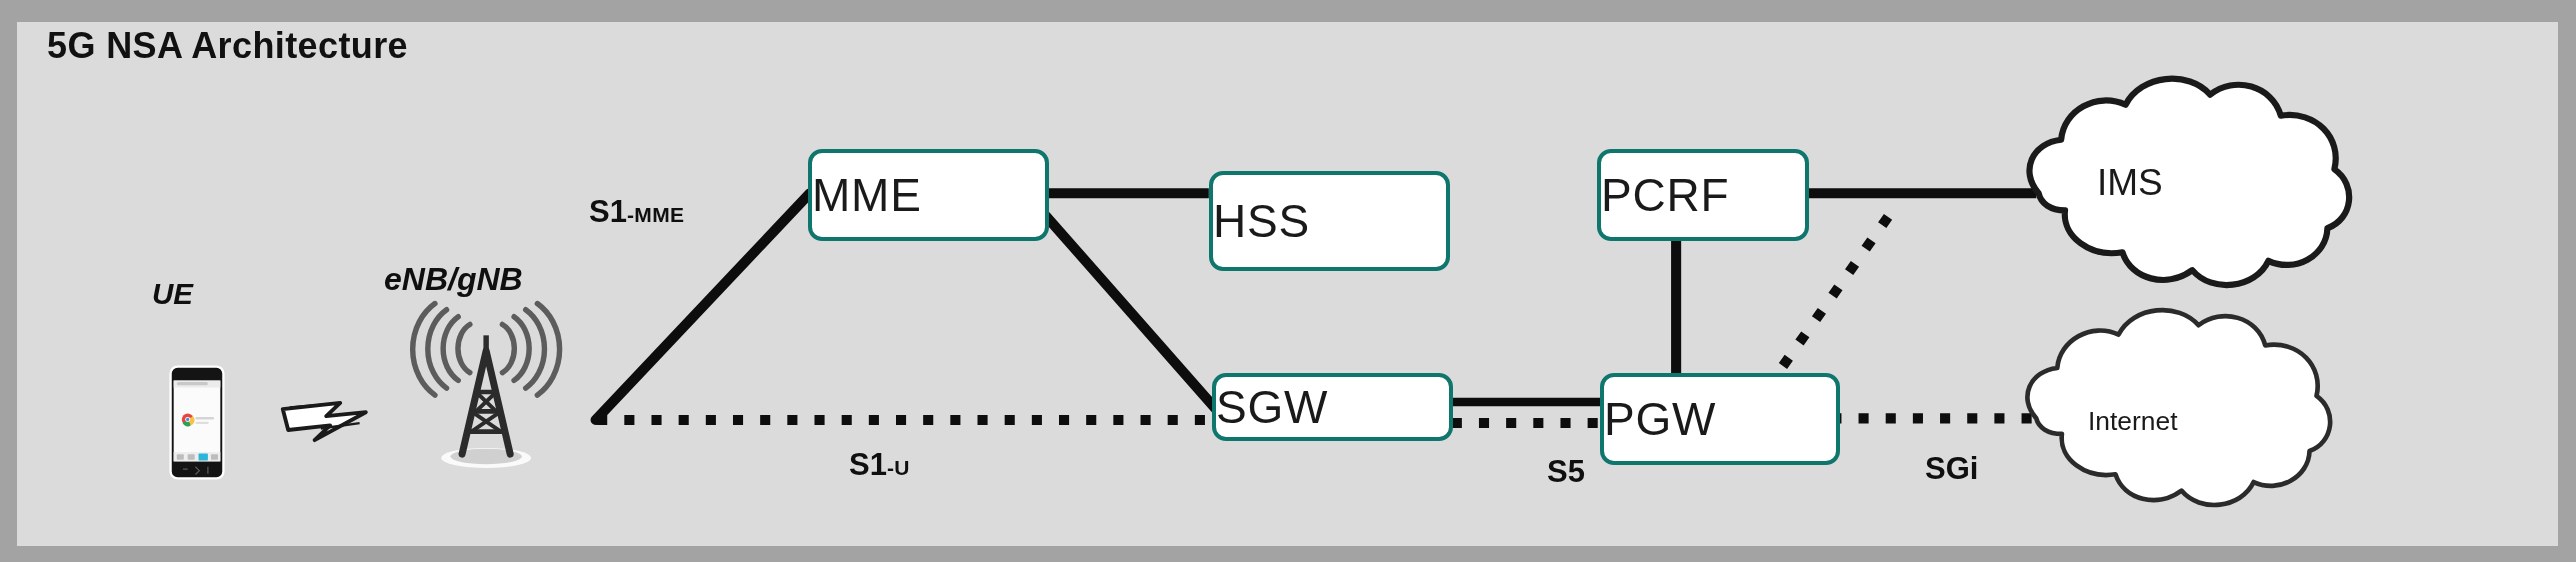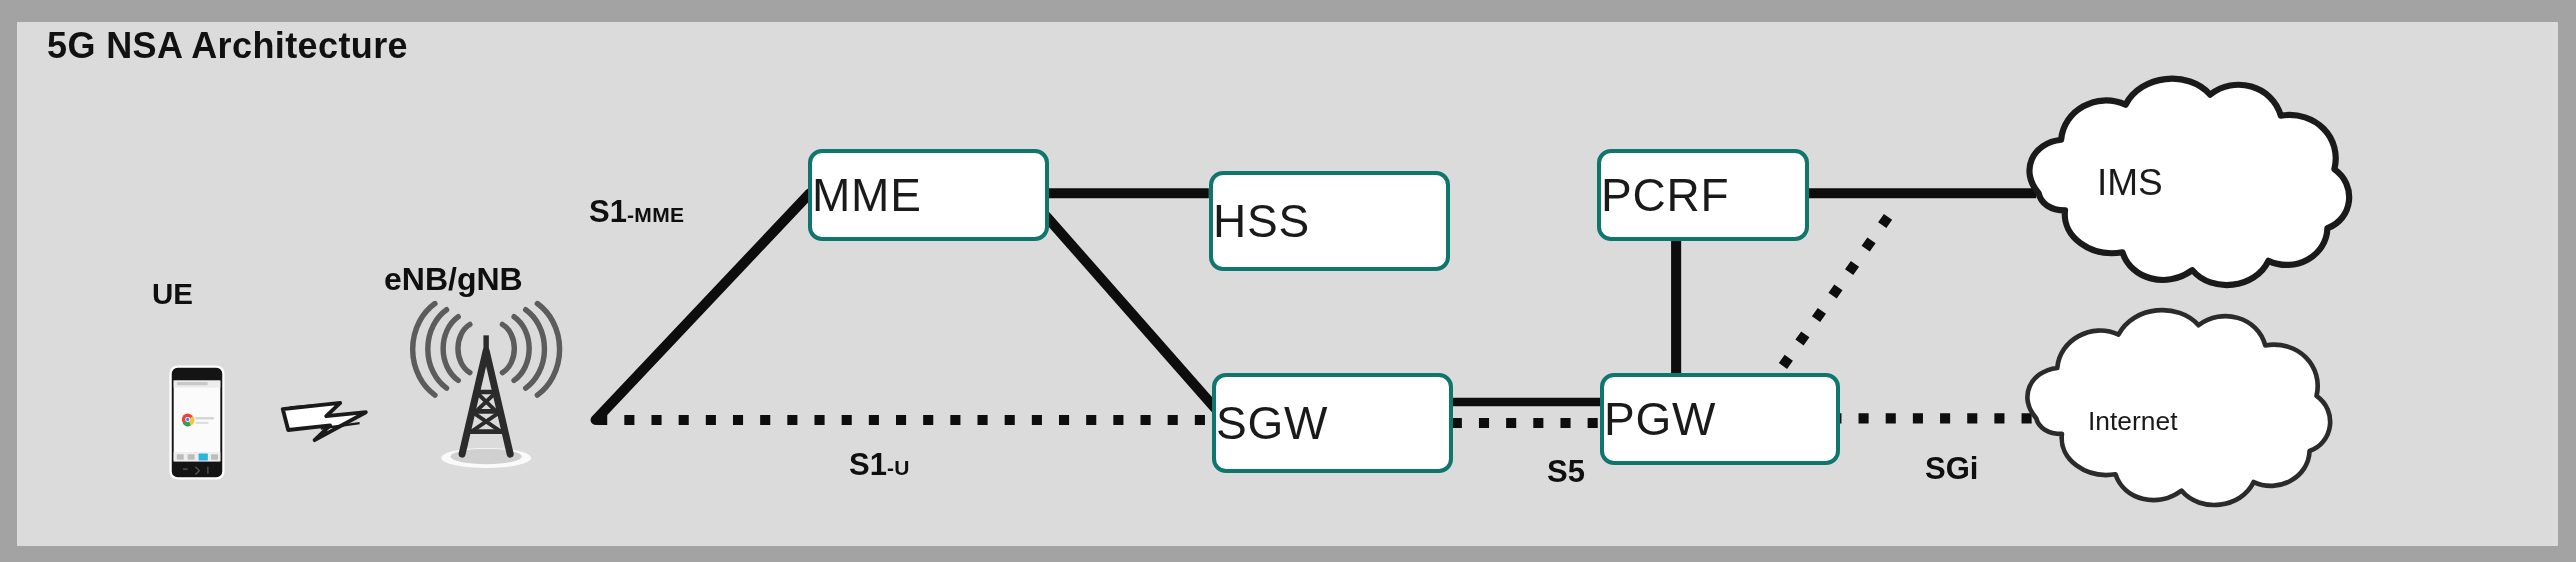--- a/index.html
+++ b/index.html
@@ -67,20 +67,21 @@
     color: #1a1a1a;
     letter-spacing: 0.8px;
   }
 
   
   .label {
     position: absolute;
     color: #0f0f0f;
     white-space: nowrap;
     font-weight: bold;
+    font-style: italic;
   }
   .label-ue      { left: 152px;  top: 277px; font-size: 29.5px; }
   .label-enb     { left: 384px;  top: 261px; font-size: 32px; }
 
   
   .iface {
     position: absolute;
     color: #0f0f0f;
     white-space: nowrap;
     font-weight: bold;
@@ -240,21 +241,21 @@
   </div>
 
   <div class="node-box" style="left:1209px; top:131px; width:241px; height:100px;margin-top:40px;">
     <span>HSS</span>
   </div>
 
   <div class="node-box" style="left:1597px; top:149px; width:212px; height:92px;">
     <span>PCRF</span>
   </div>
 
-  <div class="node-box" style="left:1212px; top:373px; width:241px; height:100px;">
+  <div class="node-box" style="left:1212px; top:373px; width:241px; height:68px;">
     <span>SGW</span>
   </div>
 
   <div class="node-box" style="left:1600px; top:373px; width:240px; height:92px;">
     <span>PGW</span>
   </div>
 
   <div class="label label-ue">UE</div>
 
   <div class="label label-enb">eNB/gNB</div>

